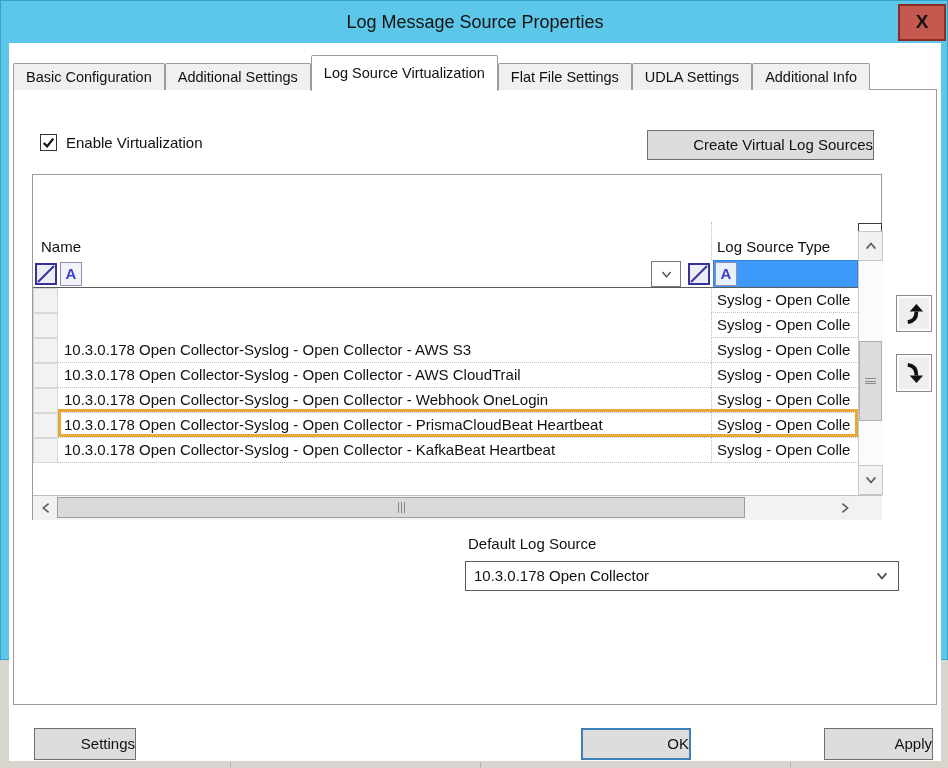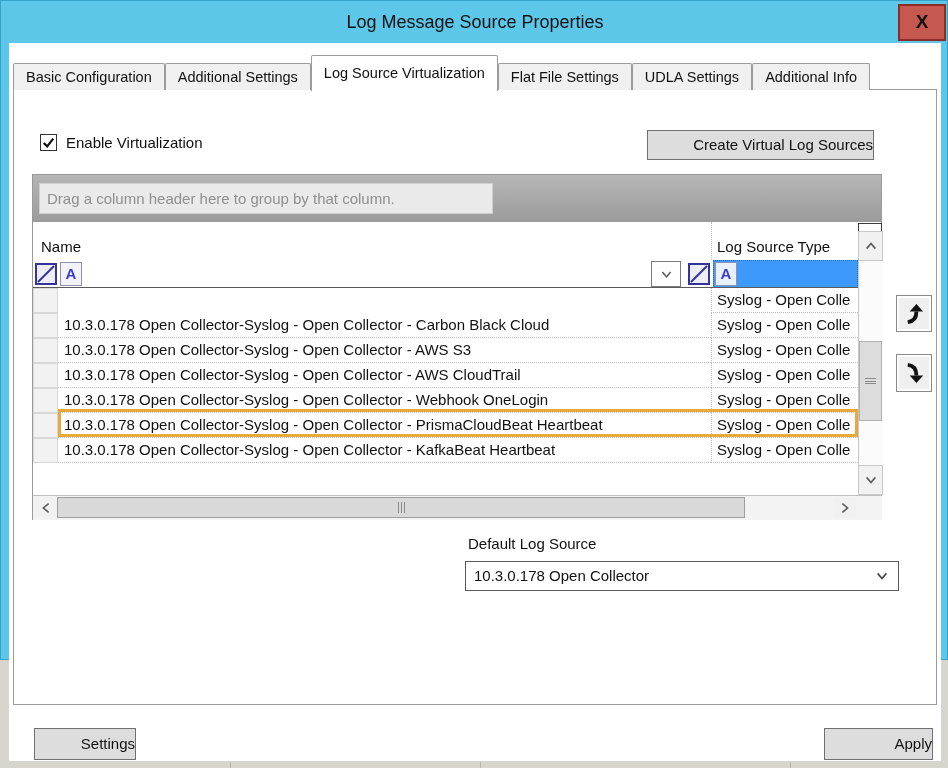--- a/index.html
+++ b/index.html
@@ -129,23 +129,20 @@
           <svg width="13" height="13" viewBox="0 0 15 15">
             <polyline points="2,8 6,12 13,3" fill="none" stroke="#111" stroke-width="2.6"></polyline>
           </svg>
         </div>
         <div class="abs cb-label">Enable Virtualization</div>
 
         <div class="abs btn btn-create">Create Virtual Log Sources</div>
 
         <div class="abs grid">
 
-          <div class="abs groupbar">
-            <div class="abs grouphint">Drag a column header here to group by that column.</div>
-          </div>
 
           <div class="abs hdr hdr-name">Name</div>
           <div class="abs hdr hdr-type">Log Source Type</div>
           <div class="abs hdr-corner"></div>
 
           <div class="abs icon-box f-icon1">
             <svg width="24" height="24" viewBox="0 0 24 24">
               <rect x="2" y="2" width="20" height="20" fill="#EDEDF6" stroke="#33339A" stroke-width="2"></rect>
               <line x1="4" y1="20" x2="20" y2="4" stroke="#33339A" stroke-width="2"></line>
             </svg>
@@ -164,21 +161,20 @@
             </svg>
           </div>
           <div class="abs f-blue"></div>
           <div class="abs f-a f-a2">A</div>
           <div class="abs filter-bottom"></div>
 
           <div class="abs rowsel" style="top:113px"></div>
           <div class="abs cell-type" style="top:113px">Syslog - Open Colle</div>
 
           <div class="abs rowsel" style="top:138px"></div>
-          <div class="abs cell-name" style="top:138px">10.3.0.178 Open Collector-Syslog - Open Collector - Carbon Black Cloud</div>
           <div class="abs cell-type" style="top:138px">Syslog - Open Colle</div>
 
           <div class="abs rowsel" style="top:163px"></div>
           <div class="abs cell-name" style="top:163px">10.3.0.178 Open Collector-Syslog - Open Collector - AWS S3</div>
           <div class="abs cell-type" style="top:163px">Syslog - Open Colle</div>
 
           <div class="abs rowsel" style="top:188px"></div>
           <div class="abs cell-name" style="top:188px">10.3.0.178 Open Collector-Syslog - Open Collector - AWS CloudTrail</div>
           <div class="abs cell-type" style="top:188px">Syslog - Open Colle</div>
 
@@ -250,20 +246,21 @@
         <div class="abs dls-label">Default Log Source</div>
         <div class="abs combo">
           <div class="abs combo-val">10.3.0.178 Open Collector</div>
           <svg class="abs combo-chev" width="14" height="14" viewBox="0 0 16 16">
             <polyline points="3,5 8,11 13,5" fill="none" stroke="#444" stroke-width="1.8"></polyline>
           </svg>
         </div>
       </div>
 
       <div class="abs btn btn-footer btn-advanced">Settings</div>
+      <div class="abs btn btn-footer btn-ok">OK</div>
       <div class="abs btn btn-footer btn-apply">Apply</div>
     </div>
   </div>
 
   <div class="abs bottom-strip"></div>
   <div class="abs strip-div" style="left:230px"></div>
   <div class="abs strip-div" style="left:480px"></div>
   <div class="abs strip-div" style="left:790px"></div>
 </div>
 

